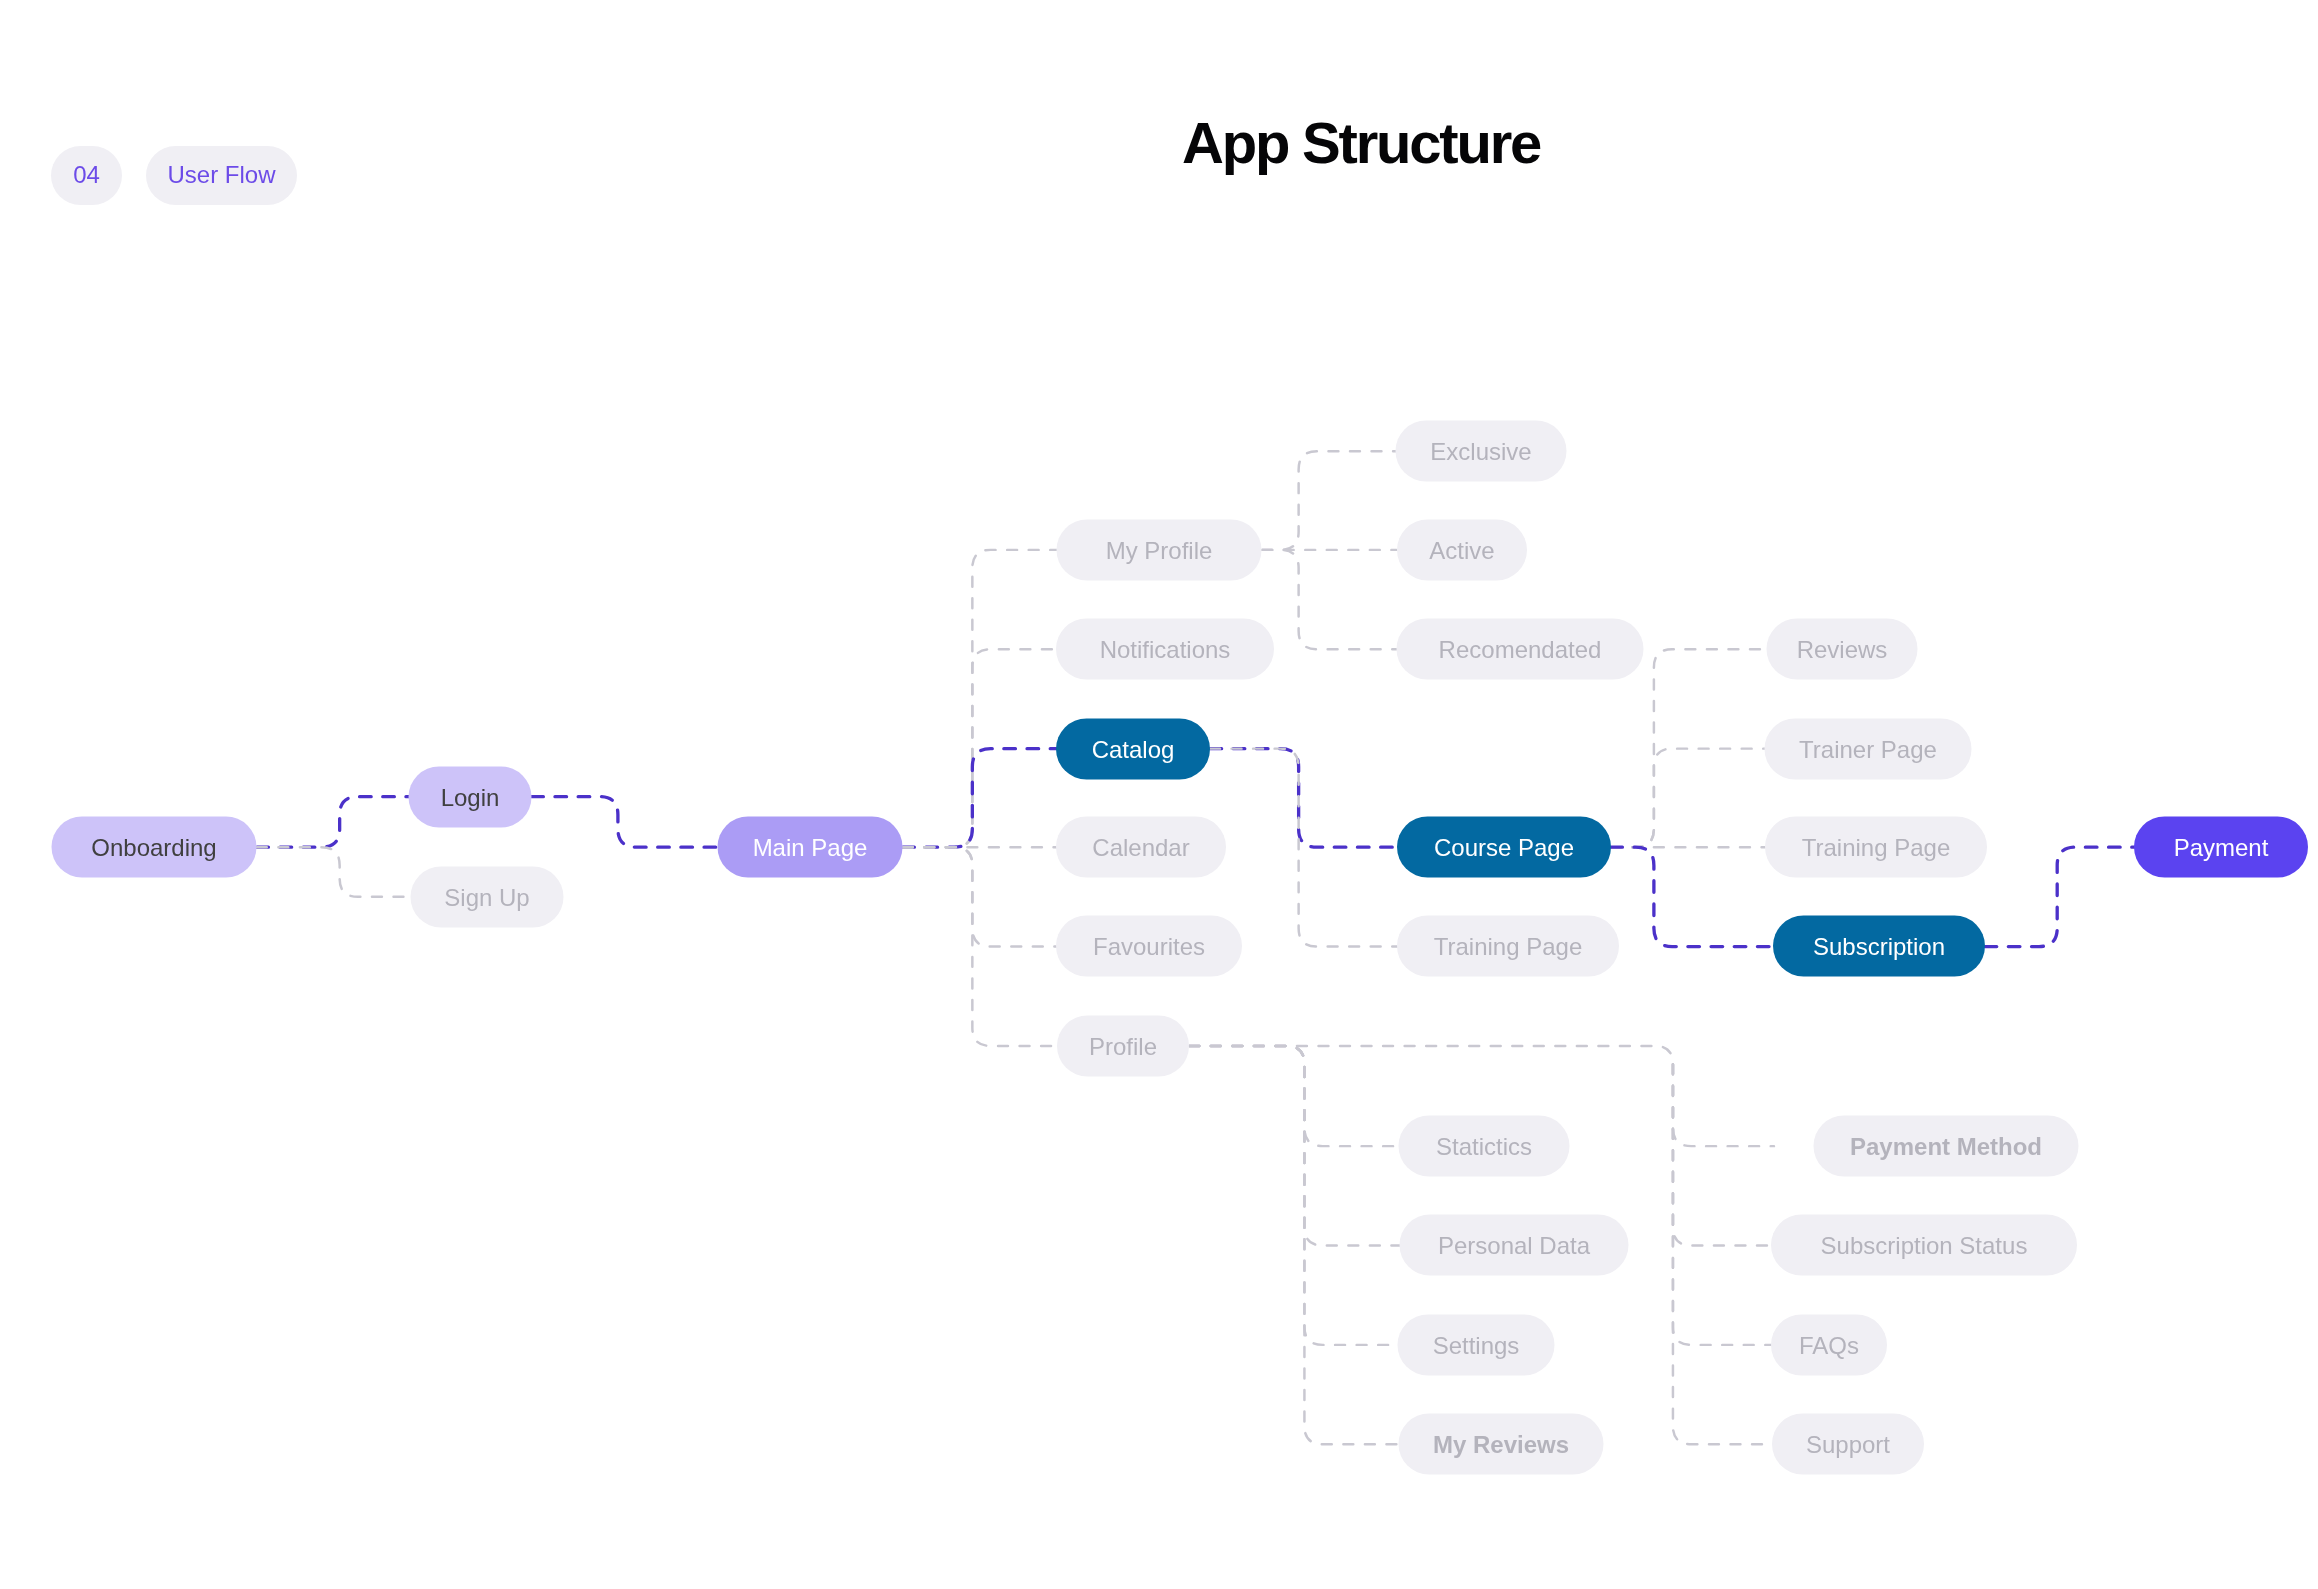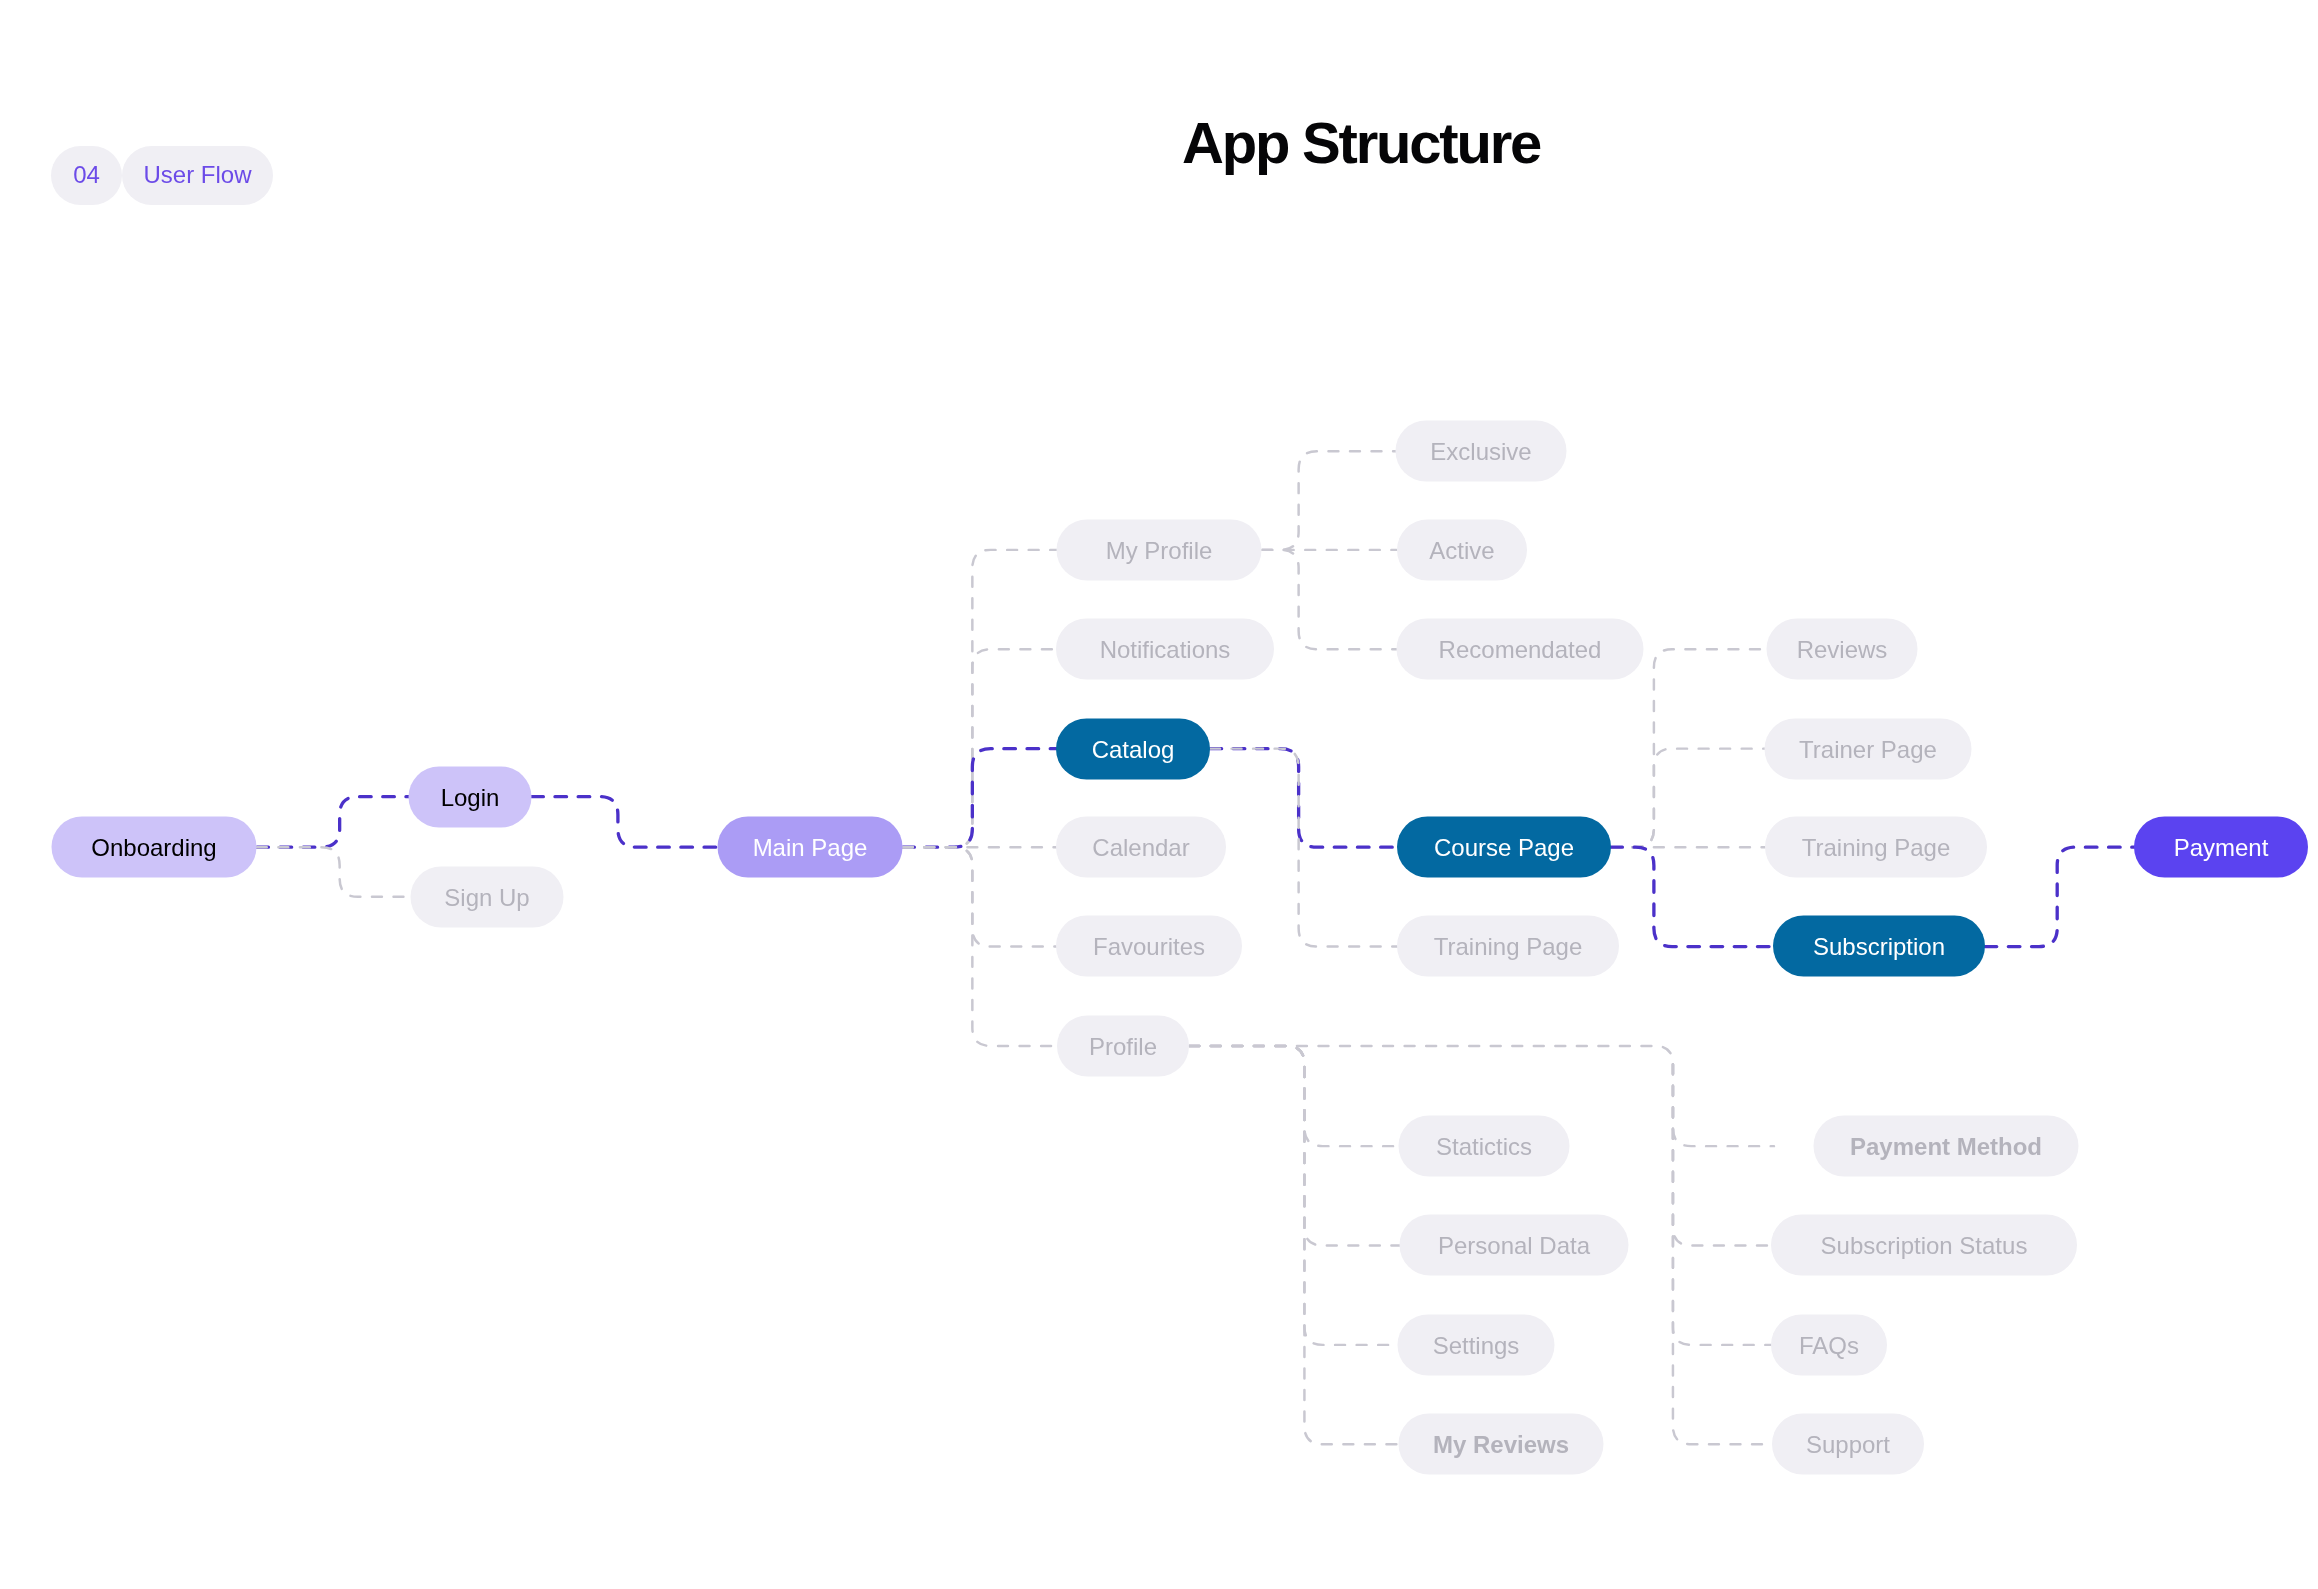--- a/index.html
+++ b/index.html
@@ -19,21 +19,21 @@
     background: #ffffff;
     overflow: hidden;
   }
 
   
   .tag-row {
     position: absolute;
     left: 51px;
     top: 146px;
     display: flex;
-    gap: 0;
+    gap: 24px;
     align-items: center;
   }
   .tag {
     background: #F0EFF4;
     color: #6C4BE8;
     border-radius: 827px;
     font-size: 24px;
     line-height: 1;
     padding: 17.4px 21.5px;
     display: inline-flex;
@@ -83,21 +83,21 @@
     font-size: 24px;
     line-height: 1;
     white-space: nowrap;
     box-sizing: border-box;
     transform: translate(-50%, -50%);
     padding: 0 28px;
     height: 61px;
     user-select: none;
   }
   .node.muted   { background: #F0EFF4; color: #B4B3BC; }
-  .node.lilac   { background: #CDC3F9; color: #000000; }
+  .node.lilac   { background: #CDC3F9; color: #404040; }
   .node.lilac2  { background: #AB9CF5; color: #ffffff; }
   .node.violet  { background: #0369a1; color: #ffffff; }
   .node.deep    { background: #5B43F0; color: #ffffff; }
 </style>
 </head>
 <body>
 
 <div id="canvas">
 
   <div class="tag-row">

